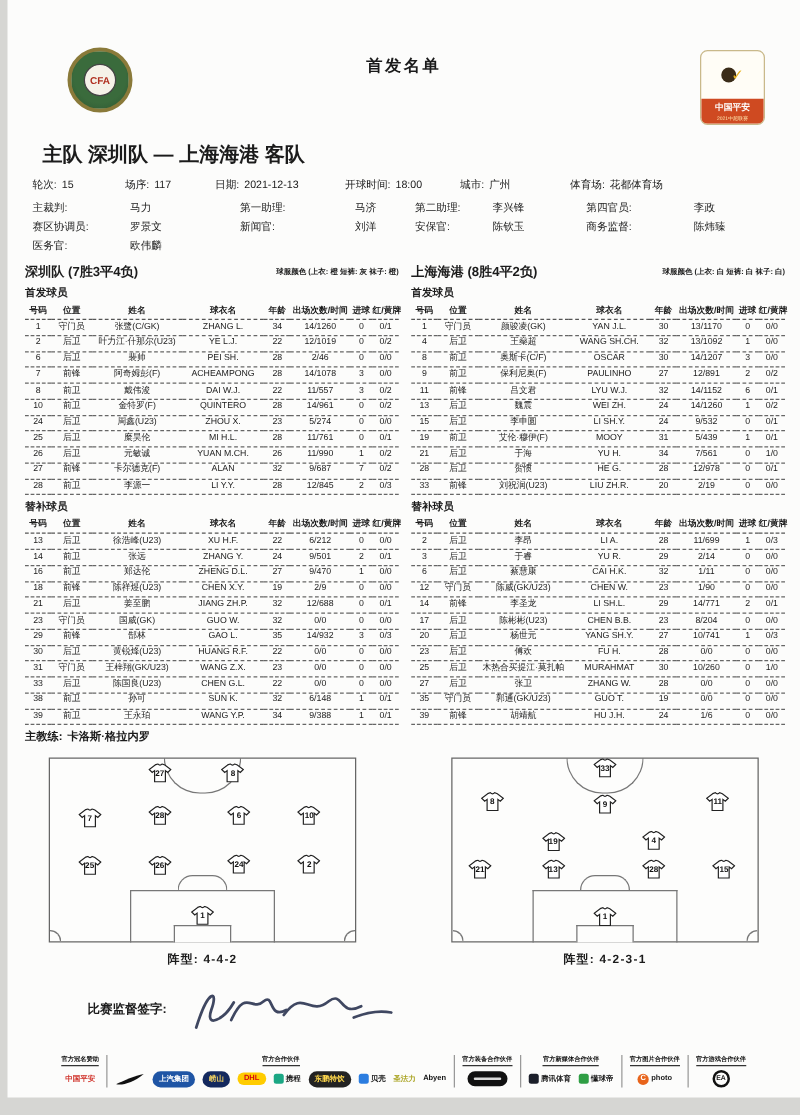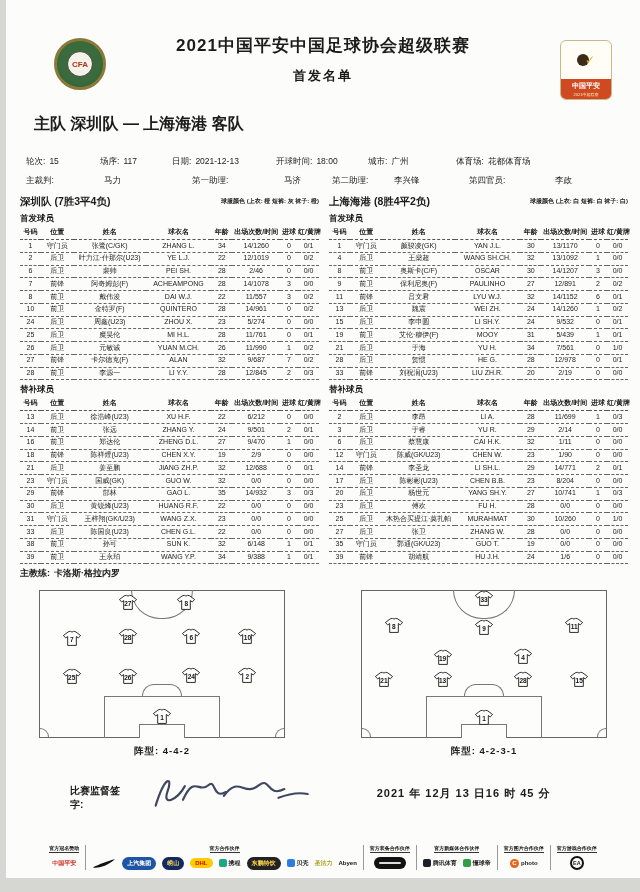--- a/index.html
+++ b/index.html
@@ -19,21 +19,21 @@
   .pa-badge { position:absolute; right:28px; top:12px; width:52px; height:60px; border:1px solid #c9b98a; border-radius:6px;
     background:#fffdf6; overflow:hidden; display:flex; flex-direction:column; }
   .pa-top { flex:1; display:flex; align-items:center; justify-content:center; gap:1px; }
   .pa-ball { width:12px; height:12px; border-radius:50%; background:#3a2c18; }
   .pa-check { color:#e8b322; font-weight:bold; font-size:12px; margin-left:-5px; }
   .pa-band { background:#cf4a21; color:#fff; font-size:7px; font-weight:bold; text-align:center; padding:2px 0 1px; }
   .pa-cap { background:#cf4a21; color:#ffe9b0; font-size:4px; text-align:center; padding-bottom:2px; }
 
   
   .matchup { font-size:16px; font-weight:bold; padding:6px 0 3px 28px; }
-  .mi-row { display:flex; padding-left:20px; font-size:8.5px; margin-top:18px; }
+  .mi-row { display:flex; padding-left:20px; font-size:8.5px; margin-top:4px; }
   .mi { display:flex; }
   .mi .lbl { }
   .mi .val { margin-left:4px; }
   .mi0{width:74px} .mi1{width:72px} .mi2{width:104px} .mi3{width:92px} .mi4{width:88px} .mi5{flex:1}
 
   .officials { padding:4px 12px 0 20px; }
   .off-row { display:flex; margin-top:3px; font-size:8.5px; }
   .off-cell { display:flex; }
   .off-cell .lbl { }
   .off-cell .val { }
@@ -96,21 +96,20 @@
 </head>
 <body>
 
 <div class="page">
 
   <div class="hdr">
     <div class="cfa-logo">
       <div class="cfa-ball">CFA</div>
     </div>
     <div class="titles">
-      <div class="t-main">2021中国平安中国足球协会超级联赛</div>
       <div class="t-sub">首发名单</div>
     </div>
     <div class="pa-badge">
       <div class="pa-top">
         <span class="pa-ball"></span>
         <span class="pa-check">✓</span>
       </div>
       <div class="pa-band">中国平安</div>
       <div class="pa-cap">2021中超联赛</div>
     </div>
@@ -153,20 +152,44 @@
           <span class="lbl">第一助理:</span>
           <span class="val">马济</span>
         </div>
         <div class="off-cell c2">
           <span class="lbl">第二助理:</span>
           <span class="val">李兴锋</span>
         </div>
         <div class="off-cell c3">
           <span class="lbl">第四官员:</span>
           <span class="val">李政</span>
+        </div>
+      </div>
+      <div class="off-row">
+        <div class="off-cell c0">
+          <span class="lbl">赛区协调员:</span>
+          <span class="val">罗景文</span>
+        </div>
+        <div class="off-cell c1">
+          <span class="lbl">新闻官:</span>
+          <span class="val">刘洋</span>
+        </div>
+        <div class="off-cell c2">
+          <span class="lbl">安保官:</span>
+          <span class="val">陈钦玉</span>
+        </div>
+        <div class="off-cell c3">
+          <span class="lbl">商务监督:</span>
+          <span class="val">陈炜臻</span>
+        </div>
+      </div>
+      <div class="off-row">
+        <div class="off-cell c0">
+          <span class="lbl">医务官:</span>
+          <span class="val">欧伟麟</span>
         </div>
       </div>
     </div>
 
   <div class="teams">
     <div class="team">
       <div class="team-head">
         <div class="team-title">
           <span>深圳队</span> <span>(7胜3平4负)</span>
         </div>
@@ -924,21 +947,20 @@
       <div class="sig-label">比赛监督签字:</div>
       <svg class="sig-svg" width="180" height="52" viewBox="0 0 180 52">
         <g fill="none" stroke="#2b3450" stroke-width="2.2" stroke-linecap="round" opacity="0.9">
           <path d="M14,40 C24,8 32,10 26,26 C21,41 36,34 44,20"></path>
           <path d="M42,34 C54,8 58,28 68,19 C76,12 72,34 86,26"></path>
           <path d="M84,30 C100,8 104,32 120,19 C132,10 128,32 146,23"></path>
           <path d="M140,32 C150,28 160,26 170,28"></path>
         </g>
       </svg>
     </div>
-    <div class="date">2021 年 12月 13 日16 时 45 分</div>
   </div>
 
   <div class="footer">
       <div class="sp-group">
         <div class="sp-label">官方冠名赞助</div>
         <div class="sp-items">
           <span class="chip k-plain" style="color: rgb(208, 52, 44);">中国平安</span>
         </div>
       </div>
       <div class="sp-group">

